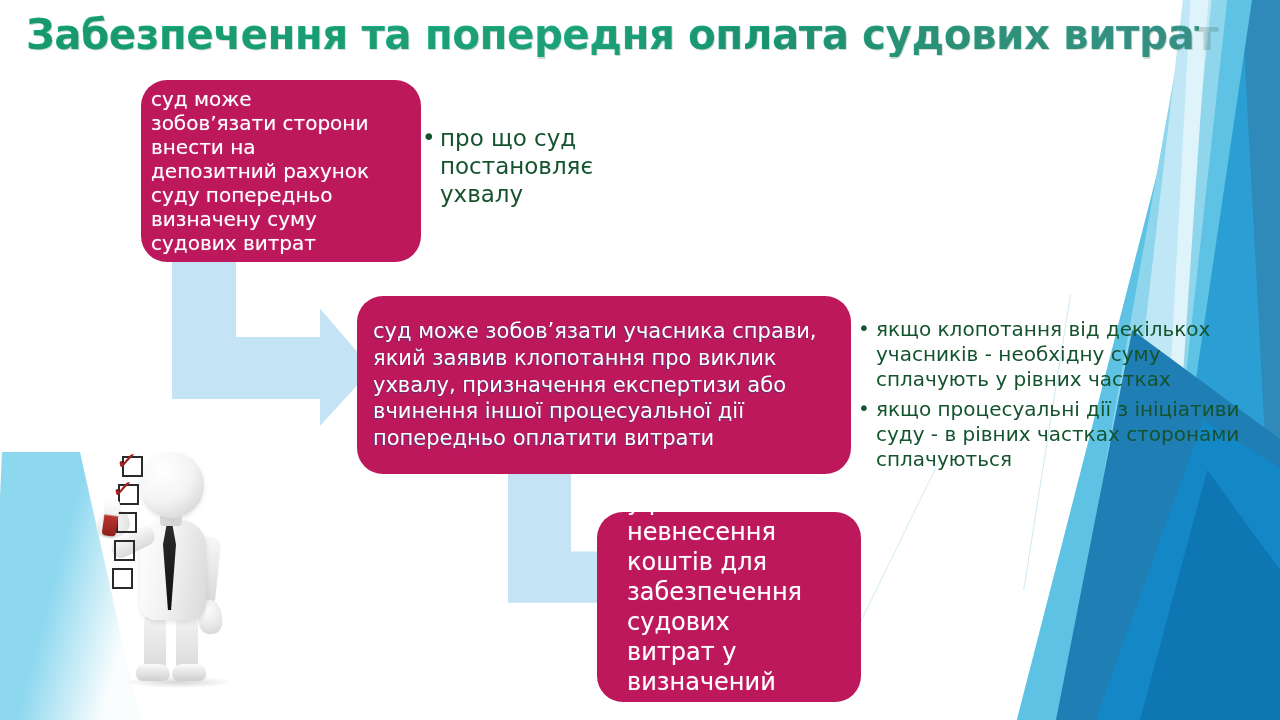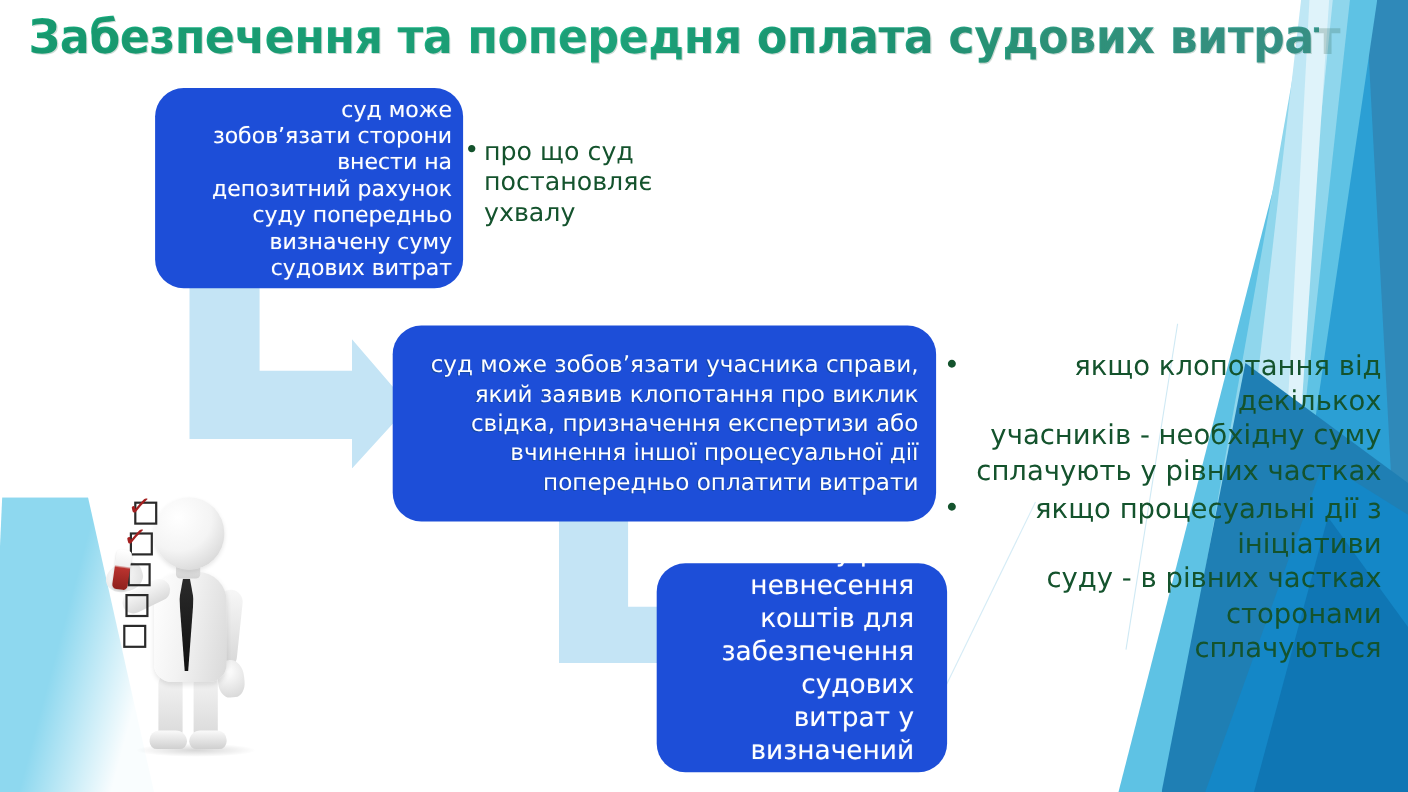--- a/index.html
+++ b/index.html
@@ -178,24 +178,24 @@
       100% 72%,
       80% 100%,
       80% 88%,
       0% 88%
     );
   }
 
   
   .flowbox {
     position: absolute;
-    background: #1d4ed8;
+    background: #be185d;
     border-radius: 22px;
     color: #ffffff;
-    text-align: right;
+    text-align: left;
     display: flex;
     align-items: center;
     justify-content: center;
     box-sizing: border-box;
   }
   .flowbox .boxtext {
     width: 100%;
     white-space: pre-line;
   }
 
@@ -269,23 +269,22 @@
     left: 420px;
     top: 124px;
     width: 260px;
     font-size: 23px;
     line-height: 1.22;
   }
   .bullets-2 {
     left: 856px;
     top: 317px;
     width: 400px;
-    font-size: 25px;
+    font-size: 20px;
     line-height: 1.26;
-    text-align: right;
   }
   .bullets-2 li { margin-bottom: 4px; }
   .bullets-3 {
     left: 904px;
     top: 506px;
     width: 340px;
     font-size: 19px;
     line-height: 1.28;
     color: #171717;
   }
@@ -453,21 +452,21 @@
 внести на
 депозитний рахунок
 суду попередньо
 визначену суму
 судових витрат</div>
   </div>
 
   <div class="flowbox box-2">
     <div class="boxtext">суд може зобов’язати учасника справи,
 який заявив клопотання про виклик
-свідка, призначення експертизи або
+ухвалу, призначення експертизи або
 вчинення іншої процесуальної дії
 попередньо оплатити витрати</div>
   </div>
 
   <div class="flowbox box-3">
     <div class="boxtext">у разі невнесення
 коштів для
 забезпечення судових
 витрат у визначений
 судом  строк</div>

